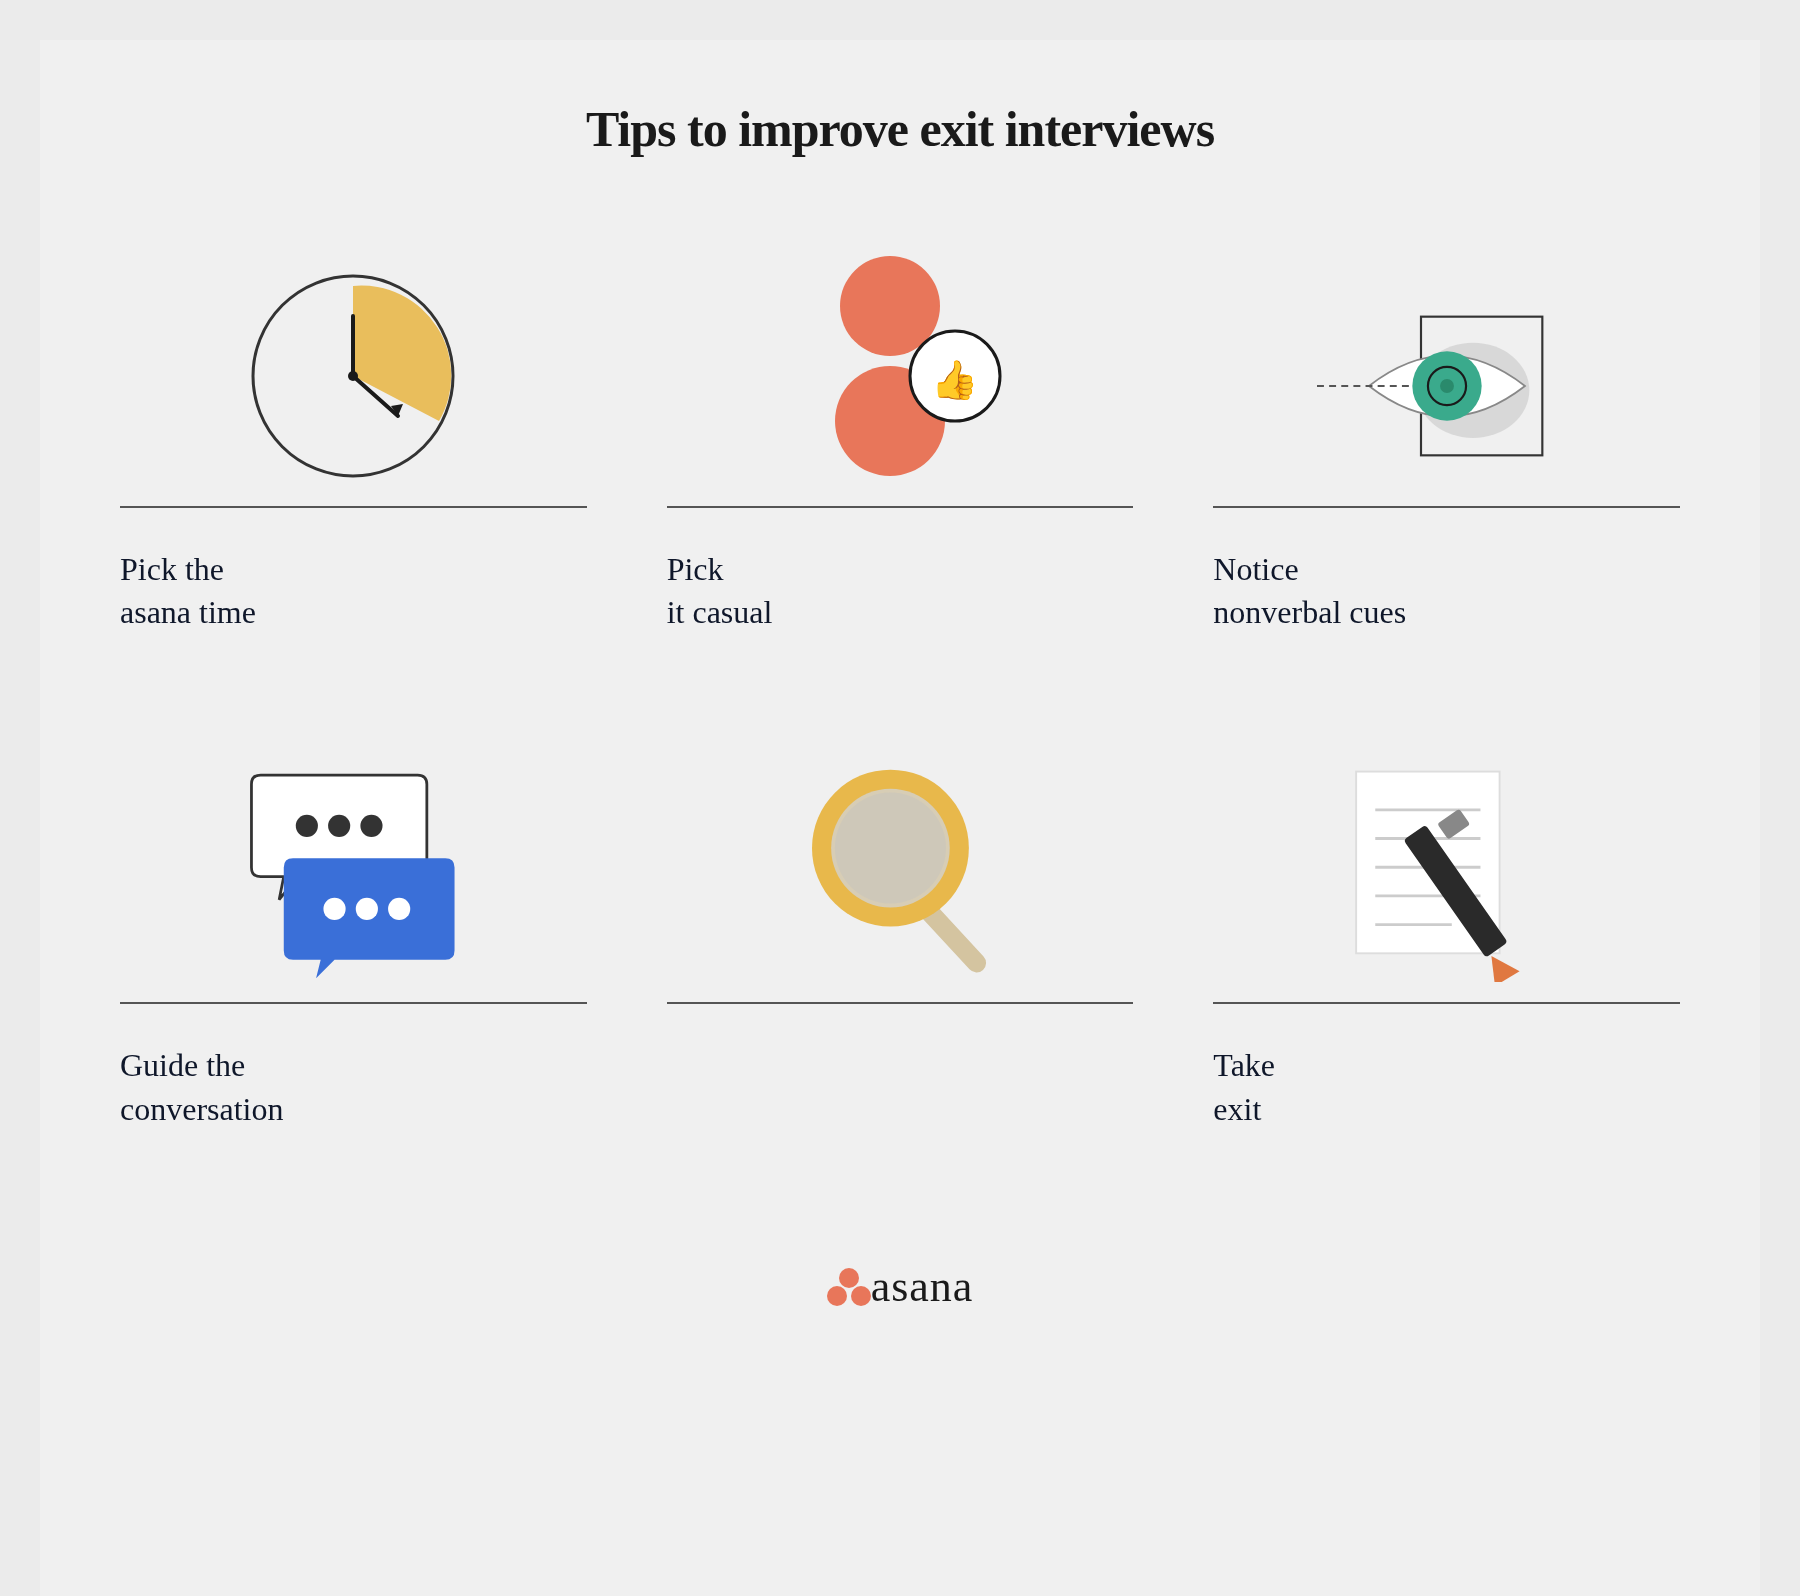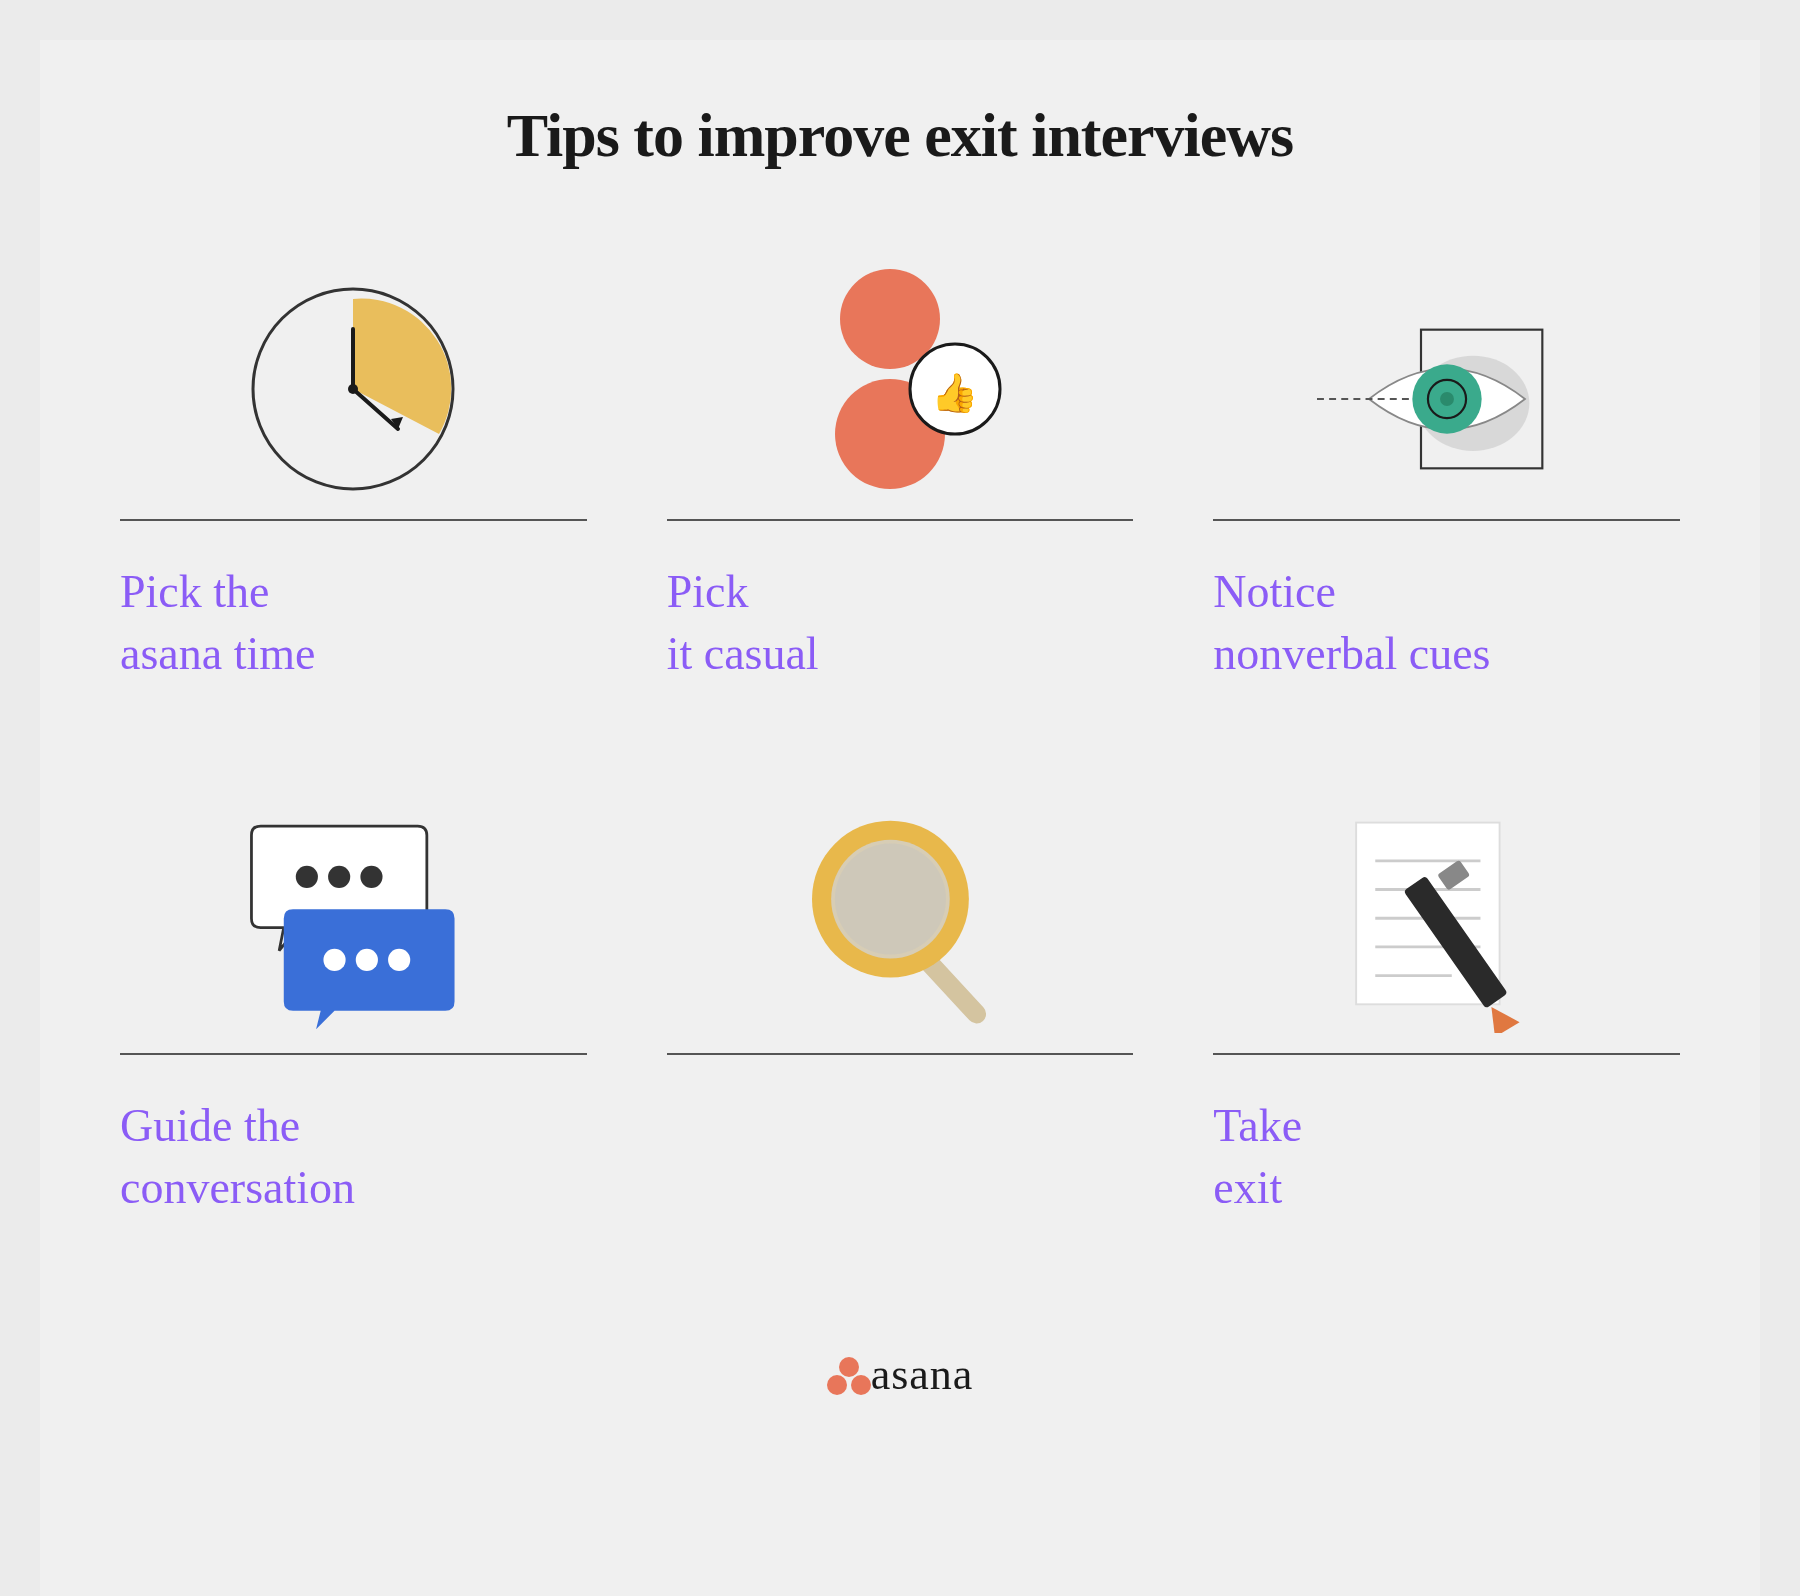--- a/index.html
+++ b/index.html
@@ -19,21 +19,21 @@
       width: 1800px;
       min-height: 1596px;
       display: flex;
       flex-direction: column;
       align-items: center;
       padding: 60px 80px 80px;
     }
 
     .main-title {
       font-family: Georgia, serif;
-      font-size: 62px;
+      font-size: 50px;
       font-weight: 700;
       color: #1a1a1a;
       text-align: center;
       margin-bottom: 70px;
       letter-spacing: -1px;
     }
 
     .grid {
       display: grid;
       grid-template-columns: repeat(3, 1fr);
@@ -56,23 +56,23 @@
       display: flex;
       justify-content: center;
       align-items: flex-end;
       padding-bottom: 20px;
       border-bottom: 2px solid #555;
       margin-bottom: 30px;
     }
 
     .tip-label {
       font-family: Georgia, serif;
-      font-size: 46px;
+      font-size: 32px;
       font-weight: 400;
-      color: #8b5cf6;
+      color: #0f172a;
       line-height: 1.35;
       text-align: left;
       padding-top: 10px;
     }
 
     
     .clock-svg { width: 220px; height: 220px; }
 
     
     .person-svg { width: 220px; height: 240px; }

